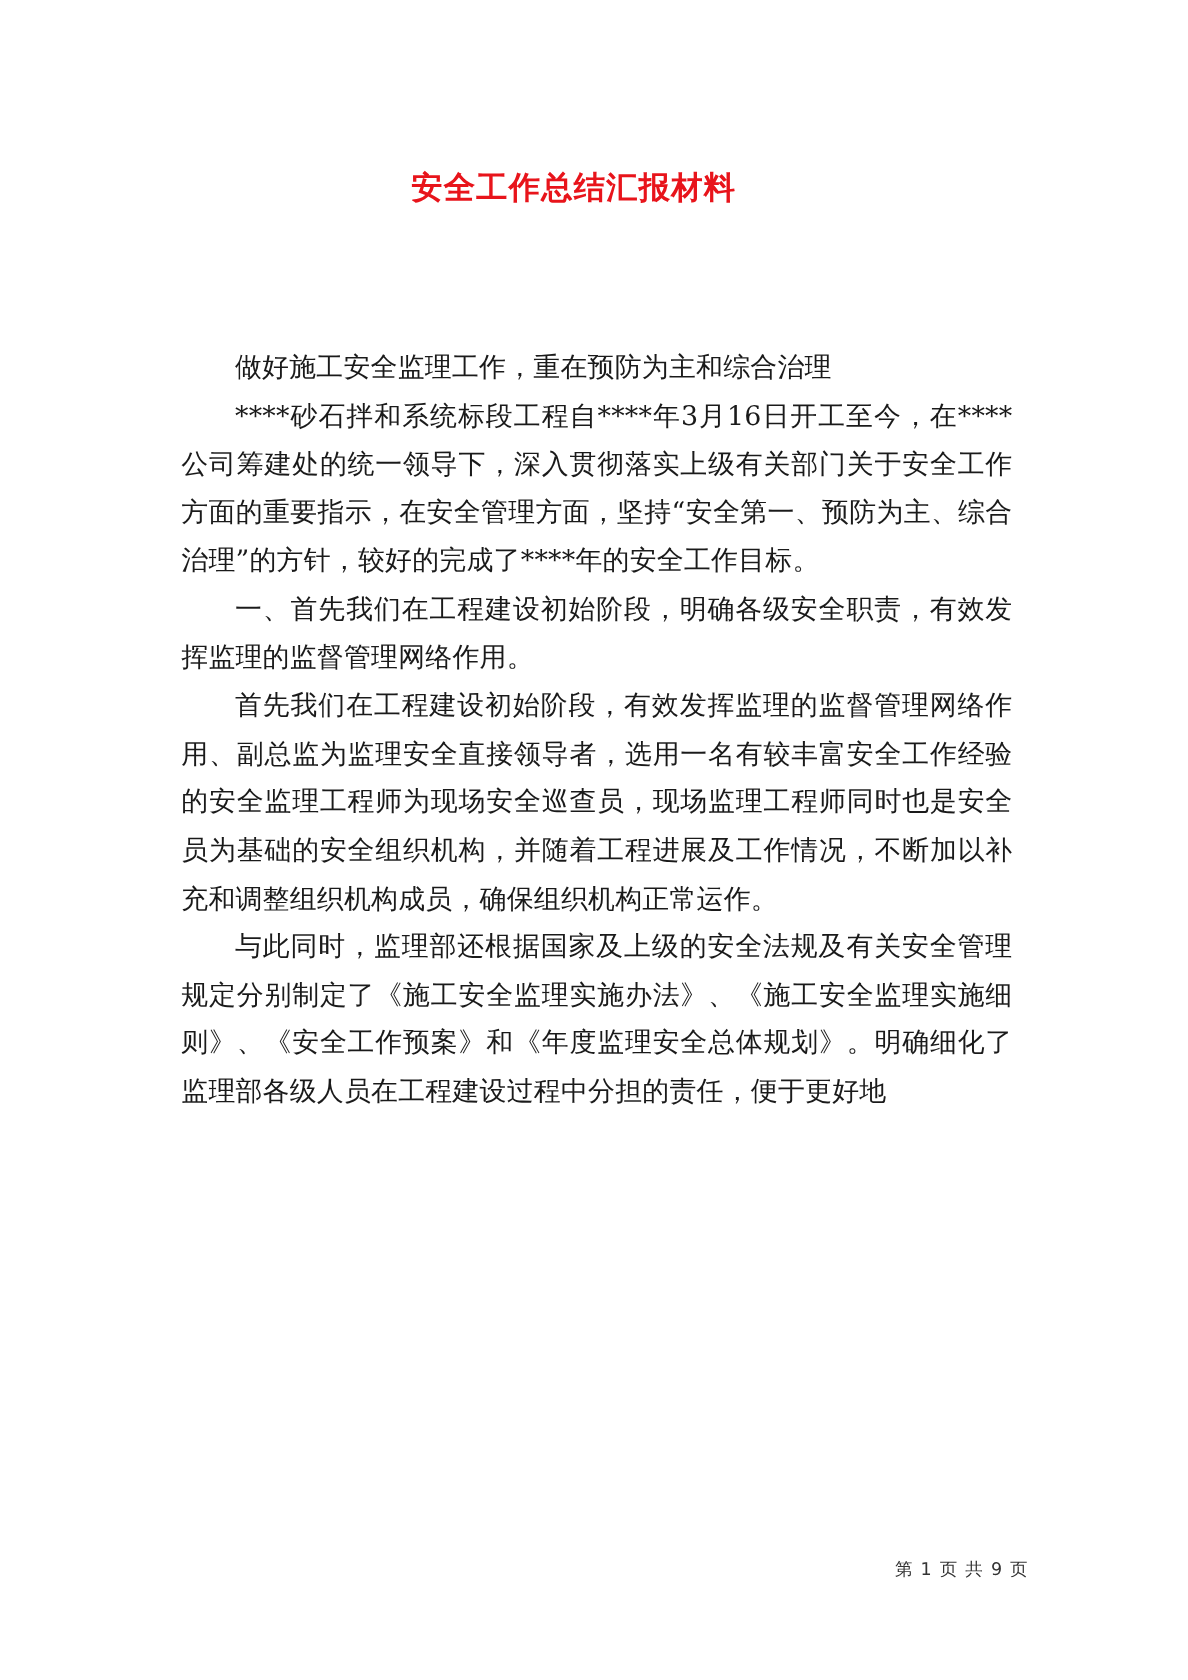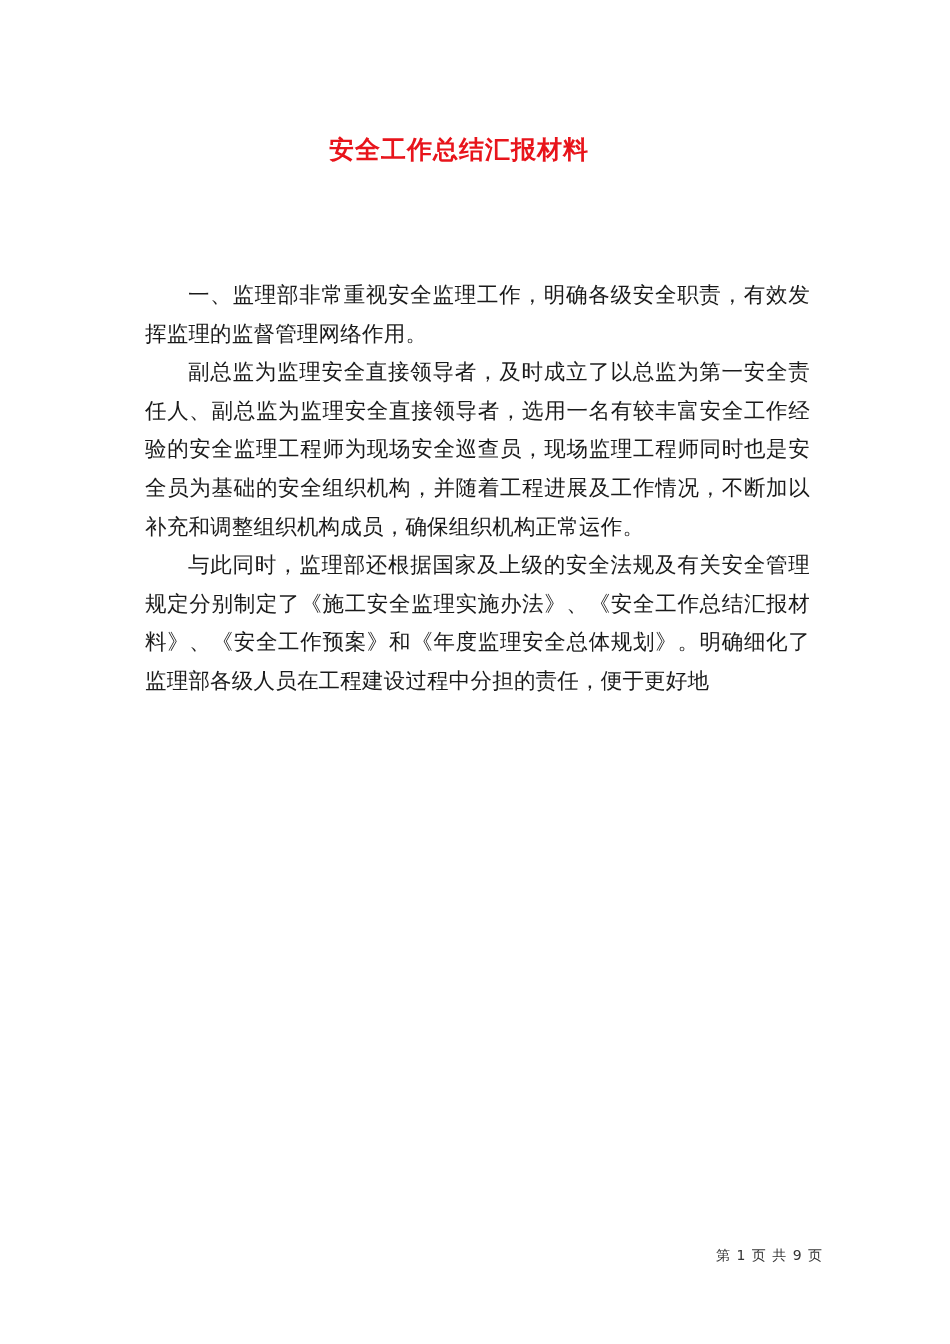--- a/index.html
+++ b/index.html
@@ -13,18 +13,20 @@
   .body p { margin:0; text-indent:2em; }
   .footer { position:absolute; top:1247px; left:716px; font-size:14px; color:#333;
             font-family: "DejaVu Sans", "Liberation Sans", sans-serif; letter-spacing:1px; }
 </style>
 </head>
 <body>
 
 <div class="title">安全工作总结汇报材料</div>
 
 <div class="body">
-  <p>一、监理部非常重视安全监理工作，明确各级安全职责，有效发挥监理的监督管理网络作用。</p>
-  <p>副总监为监理安全直接领导者，及时成立了以总监为第一安全责任人、副总监为监理安全直接领导者，选用一名有较丰富安全工作经验的安全监理工程师为现场安全巡查员，现场监理工程师同时也是安全员为基础的安全组织机构，并随着工程进展及工作情况，不断加以补充和调整组织机构成员，确保组织机构正常运作。</p>
-  <p>与此同时，监理部还根据国家及上级的安全法规及有关安全管理规定分别制定了《施工安全监理实施办法》、《安全工作总结汇报材料》、《安全工作预案》和《年度监理安全总体规划》。明确细化了监理部各级人员在工程建设过程中分担的责任，便于更好地</p>
+  <p>做好施工安全监理工作，重在预防为主和综合治理</p>
+  <p>****砂石拌和系统标段工程自****年3月16日开工至今，在****公司筹建处的统一领导下，深入贯彻落实上级有关部门关于安全工作方面的重要指示，在安全管理方面，坚持“安全第一、预防为主、综合治理”的方针，较好的完成了****年的安全工作目标。</p>
+  <p>一、首先我们在工程建设初始阶段，明确各级安全职责，有效发挥监理的监督管理网络作用。</p>
+  <p>首先我们在工程建设初始阶段，有效发挥监理的监督管理网络作用、副总监为监理安全直接领导者，选用一名有较丰富安全工作经验的安全监理工程师为现场安全巡查员，现场监理工程师同时也是安全员为基础的安全组织机构，并随着工程进展及工作情况，不断加以补充和调整组织机构成员，确保组织机构正常运作。</p>
+  <p>与此同时，监理部还根据国家及上级的安全法规及有关安全管理规定分别制定了《施工安全监理实施办法》、《施工安全监理实施细则》、《安全工作预案》和《年度监理安全总体规划》。明确细化了监理部各级人员在工程建设过程中分担的责任，便于更好地</p>
 </div>
 
 <div class="footer">第 1 页 共 9 页</div>
 
 </body></html>

